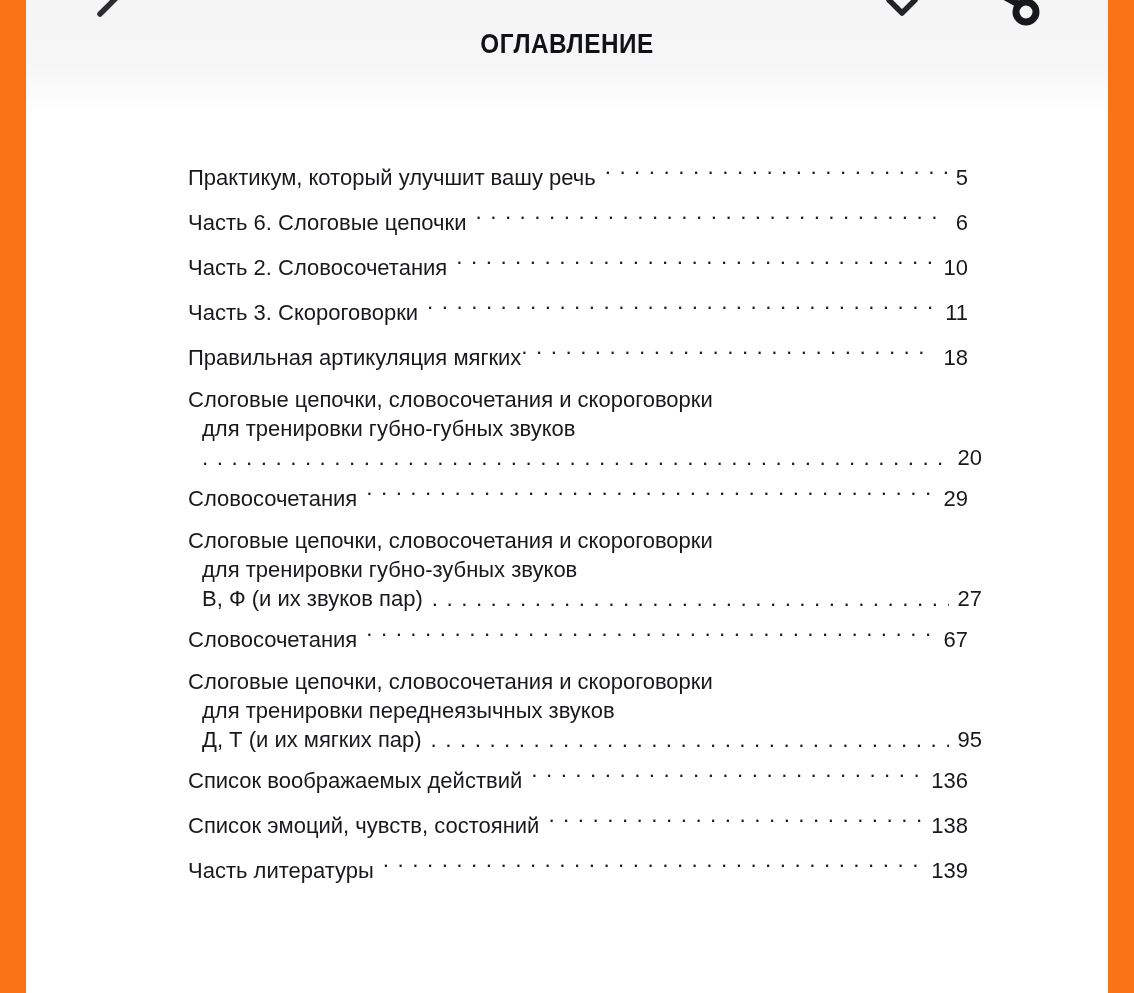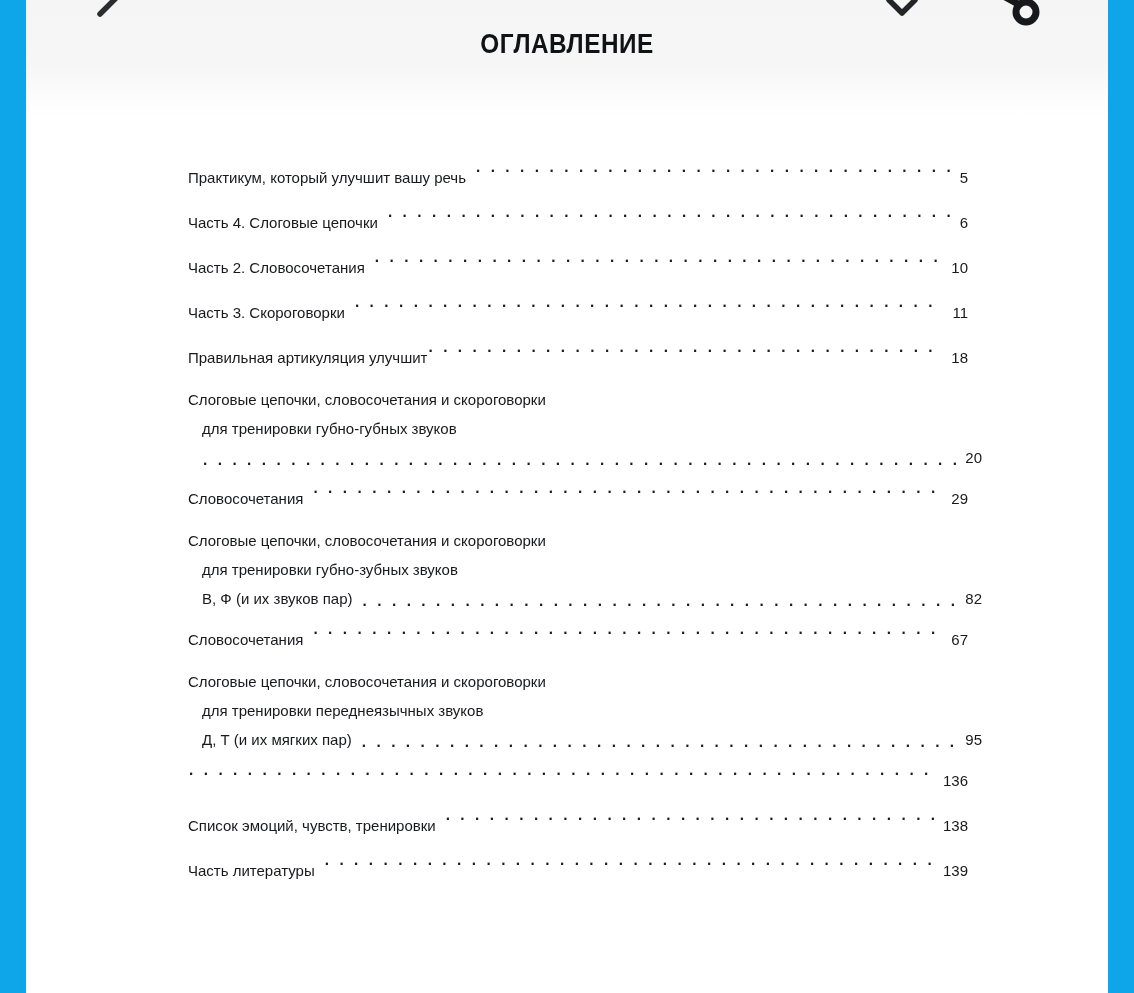--- a/index.html
+++ b/index.html
@@ -6,21 +6,21 @@
   html, body {
     margin: 0;
     padding: 0;
     background: #ffffff;
   }
 
   #screen {
     position: relative;
     width: 1134px;
     height: 993px;
-    background: #0ea5e9;
+    background: #f97316;
     overflow: hidden;
     font-family: "Liberation Sans", "DejaVu Sans", sans-serif;
     -webkit-font-smoothing: antialiased;
   }
 
   
   .page-sheet {
     position: absolute;
     left: 26px;
     top: 0;
@@ -83,21 +83,21 @@
   .toc-entry {
     margin-bottom: 9px;
   }
   .toc-entry:last-child { margin-bottom: 0; }
 
   
   .toc-line {
     display: flex;
     align-items: baseline;
     width: 100%;
-    font-size: 15px;
+    font-size: 22px;
     color: #18191c;
     line-height: 36px;
     white-space: nowrap;
   }
 
   .toc-line.cont {
     padding-left: 14px;
     line-height: 29px;
     align-items: flex-end;
   }
@@ -171,42 +171,42 @@
   <div class="toc">
       <div class="toc-entry">
         <div class="toc-line">
           <span class="toc-label">Практикум, который улучшит вашу речь</span>
           <span class="toc-leader"></span>
           <span class="toc-page">5</span>
         </div>
       </div>
       <div class="toc-entry">
         <div class="toc-line">
-          <span class="toc-label">Часть 4. Слоговые цепочки</span>
+          <span class="toc-label">Часть 6. Слоговые цепочки</span>
           <span class="toc-leader"></span>
           <span class="toc-page">6</span>
         </div>
       </div>
       <div class="toc-entry">
         <div class="toc-line">
           <span class="toc-label">Часть 2. Словосочетания</span>
           <span class="toc-leader"></span>
           <span class="toc-page">10</span>
         </div>
       </div>
       <div class="toc-entry">
         <div class="toc-line">
           <span class="toc-label">Часть 3. Скороговорки</span>
           <span class="toc-leader"></span>
           <span class="toc-page">11</span>
         </div>
       </div>
       <div class="toc-entry">
         <div class="toc-line tight">
-          <span class="toc-label" style="padding-right: 0px;">Правильная артикуляция улучшит</span>
+          <span class="toc-label" style="padding-right: 0px;">Правильная артикуляция мягких</span>
           <span class="toc-leader"></span>
           <span class="toc-page">18</span>
         </div>
       </div>
       <div class="toc-entry">
         <div class="toc-line plain">
           <span class="toc-label">Слоговые цепочки, словосочетания и скороговорки</span>
         </div>
         <div class="toc-line cont plain">
           <span class="toc-label">для тренировки губно-губных звуков</span>
@@ -226,21 +226,21 @@
       <div class="toc-entry">
         <div class="toc-line plain">
           <span class="toc-label">Слоговые цепочки, словосочетания и скороговорки</span>
         </div>
         <div class="toc-line cont plain">
           <span class="toc-label">для тренировки губно-зубных звуков</span>
         </div>
         <div class="toc-line cont plain">
           <span class="toc-label">В, Ф (и их звуков пар)</span>
           <span class="toc-leader"></span>
-          <span class="toc-page">82</span>
+          <span class="toc-page">27</span>
         </div>
       </div>
       <div class="toc-entry">
         <div class="toc-line">
           <span class="toc-label">Словосочетания</span>
           <span class="toc-leader"></span>
           <span class="toc-page">67</span>
         </div>
       </div>
       <div class="toc-entry">
@@ -251,27 +251,28 @@
           <span class="toc-label">для тренировки переднеязычных звуков</span>
         </div>
         <div class="toc-line cont plain">
           <span class="toc-label">Д, Т (и их мягких пар)</span>
           <span class="toc-leader"></span>
           <span class="toc-page">95</span>
         </div>
       </div>
       <div class="toc-entry">
         <div class="toc-line">
+          <span class="toc-label">Список воображаемых действий</span>
           <span class="toc-leader"></span>
           <span class="toc-page">136</span>
         </div>
       </div>
       <div class="toc-entry">
         <div class="toc-line">
-          <span class="toc-label">Список эмоций, чувств, тренировки</span>
+          <span class="toc-label">Список эмоций, чувств, состояний</span>
           <span class="toc-leader"></span>
           <span class="toc-page">138</span>
         </div>
       </div>
       <div class="toc-entry">
         <div class="toc-line">
           <span class="toc-label">Часть литературы</span>
           <span class="toc-leader"></span>
           <span class="toc-page">139</span>
         </div>

